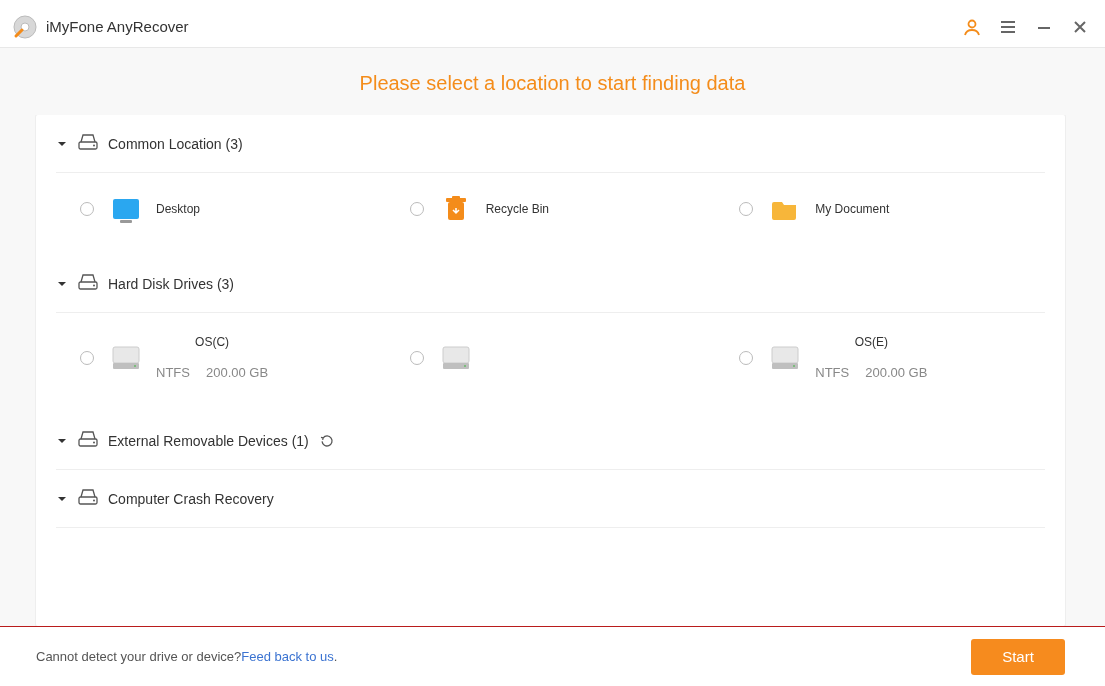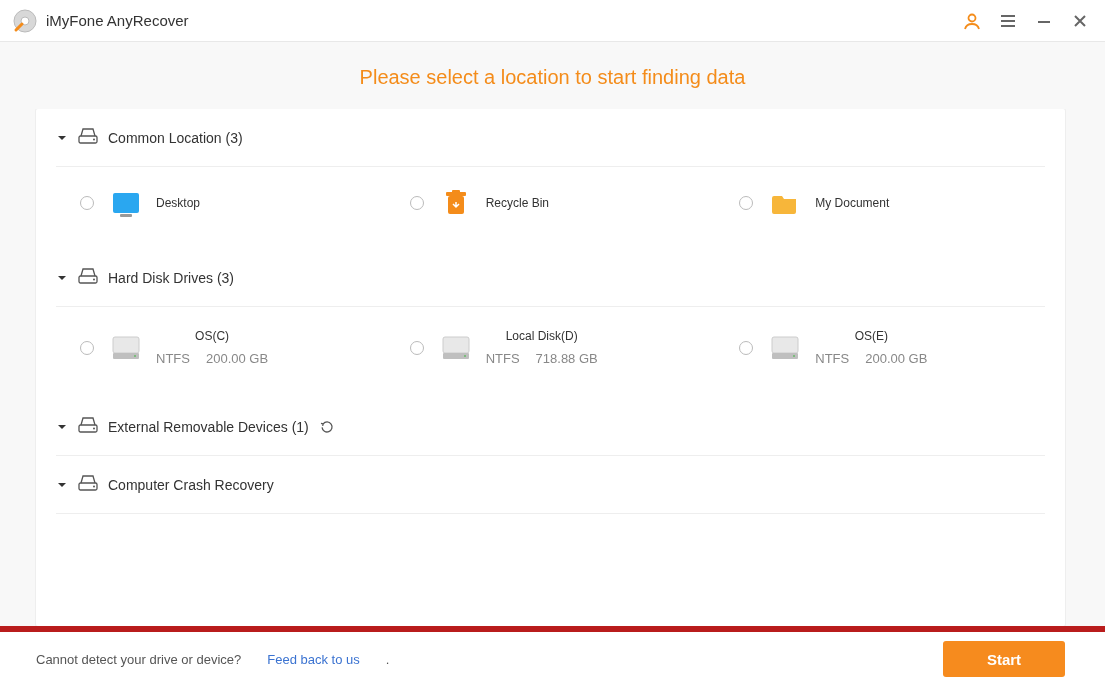--- a/index.html
+++ b/index.html
@@ -1,20 +1,21 @@
 <!DOCTYPE html>
 <html><head>
 <meta charset="utf-8">
 <style>
   * { box-sizing: border-box; margin: 0; padding: 0; font-family: "Segoe UI", Arial, sans-serif; }
   body { background: #f0f0f0; width: 1105px; height: 686px; overflow: hidden; }
   .window { width: 1105px; height: 686px; background: #fff; display: flex; flex-direction: column; }
   .titlebar {
     height: 42px; display: flex; align-items: center; padding: 0 12px;
     border-bottom: 1px solid #e8e8e8;
+    margin-top: 6px;
   }
   .titlebar .logo { width: 26px; height: 26px; margin-right: 8px; position: relative; }
   .titlebar .app-title { font-size: 15px; color: #333; }
   .titlebar .spacer { flex: 1; }
   .titlebar .ctrl { width: 26px; height: 26px; display: flex; align-items: center; justify-content: center; margin-left: 10px; cursor: pointer; }
 
   .header { text-align: center; padding: 24px 0 20px 0; background: #f8f8f8; }
   .header h1 { font-size: 20px; font-weight: 400; color: #f48c1a; }
 
   .content-wrap { flex: 1; background: #f8f8f8; padding: 0 40px 0 36px; position: relative; overflow: hidden; }
@@ -37,32 +38,32 @@
     width: 33.33%; display: flex; align-items: center; padding: 12px 0 12px 24px;
     cursor: pointer;
   }
   .item .radio {
     width: 14px; height: 14px; border: 1px solid #bbb; border-radius: 50%;
     margin-right: 18px; position: relative; flex-shrink: 0;
   }
   .item .icon { width: 28px; height: 28px; margin-right: 16px; display: flex; align-items: center; justify-content: center; flex-shrink: 0; }
   .item .labels { display: flex; flex-direction: column; }
   .item .label-main { font-size: 12px; color: #333; }
-  .item .label-sub { font-size: 13px; color: #888; margin-top: 8px; }
+  .item .label-sub { font-size: 13px; color: #888; margin-top: 16px; }
   .item .label-sub .fs { margin-right: 16px; }
 
   .footer {
     height: 60px; display: flex; align-items: center; padding: 0 40px 0 36px;
-    font-size: 13px; color: #555; background: #fff; border-top: 6px solid #b91c1c; gap: 26px;
+    font-size: 13px; color: #555; background: #fff; border-top: 1px solid #b91c1c;
   }
   .footer a { color: #3b73d1; cursor: pointer; }
   .footer .spacer { flex: 1; }
   .footer .start-btn {
-    background: #f68b1e; color: #fff; border: none; width: 122px; height: 36px;
-    border-radius: 3px; font-size: 15px; cursor: pointer; font-weight: bold;
+    background: #f68b1e; color: #fff; border: none; width: 94px; height: 36px;
+    border-radius: 3px; font-size: 15px; cursor: pointer;
   }
 
   
   .desktop-icon { width: 26px; height: 20px; background: #2aa7f0; border-radius: 2px; position: relative; }
   .desktop-icon::after { content: ""; position: absolute; bottom: -4px; left: 7px; width: 12px; height: 3px; background: #999; border-radius: 1px; }
 
   .bin-icon svg, .folder-icon svg, .drive-icon svg, .device-icon svg, .refresh-icon svg, .user-icon svg, .menu-icon svg, .min-icon svg, .close-icon svg, .chev svg, .logo svg { display: block; }
 
 </style>
 </head>
@@ -190,24 +191,20 @@
             </div>
             <div class="item">
               <span class="radio"></span>
               <span class="icon">
                 <svg width="28" height="24" viewBox="0 0 28 24">
                   <rect x="1" y="1" width="26" height="16" rx="2" fill="#e8e8e8" stroke="#ccc"></rect>
                   <rect x="1" y="17" width="26" height="6" rx="1" fill="#bfbfbf"></rect>
                   <circle cx="23" cy="20" r="1" fill="#6b6"></circle>
                 </svg>
               </span>
-              <div class="labels">
-                <div class="label-main">Local Disk(D)</div>
-                <div class="label-sub"><span class="fs">NTFS</span><span>718.88 GB</span></div>
-              </div>
             </div>
             <div class="item">
               <span class="radio"></span>
               <span class="icon">
                 <svg width="28" height="24" viewBox="0 0 28 24">
                   <rect x="1" y="1" width="26" height="16" rx="2" fill="#e8e8e8" stroke="#ccc"></rect>
                   <rect x="1" y="17" width="26" height="6" rx="1" fill="#bfbfbf"></rect>
                   <circle cx="23" cy="20" r="1" fill="#6b6"></circle>
                 </svg>
               </span>

